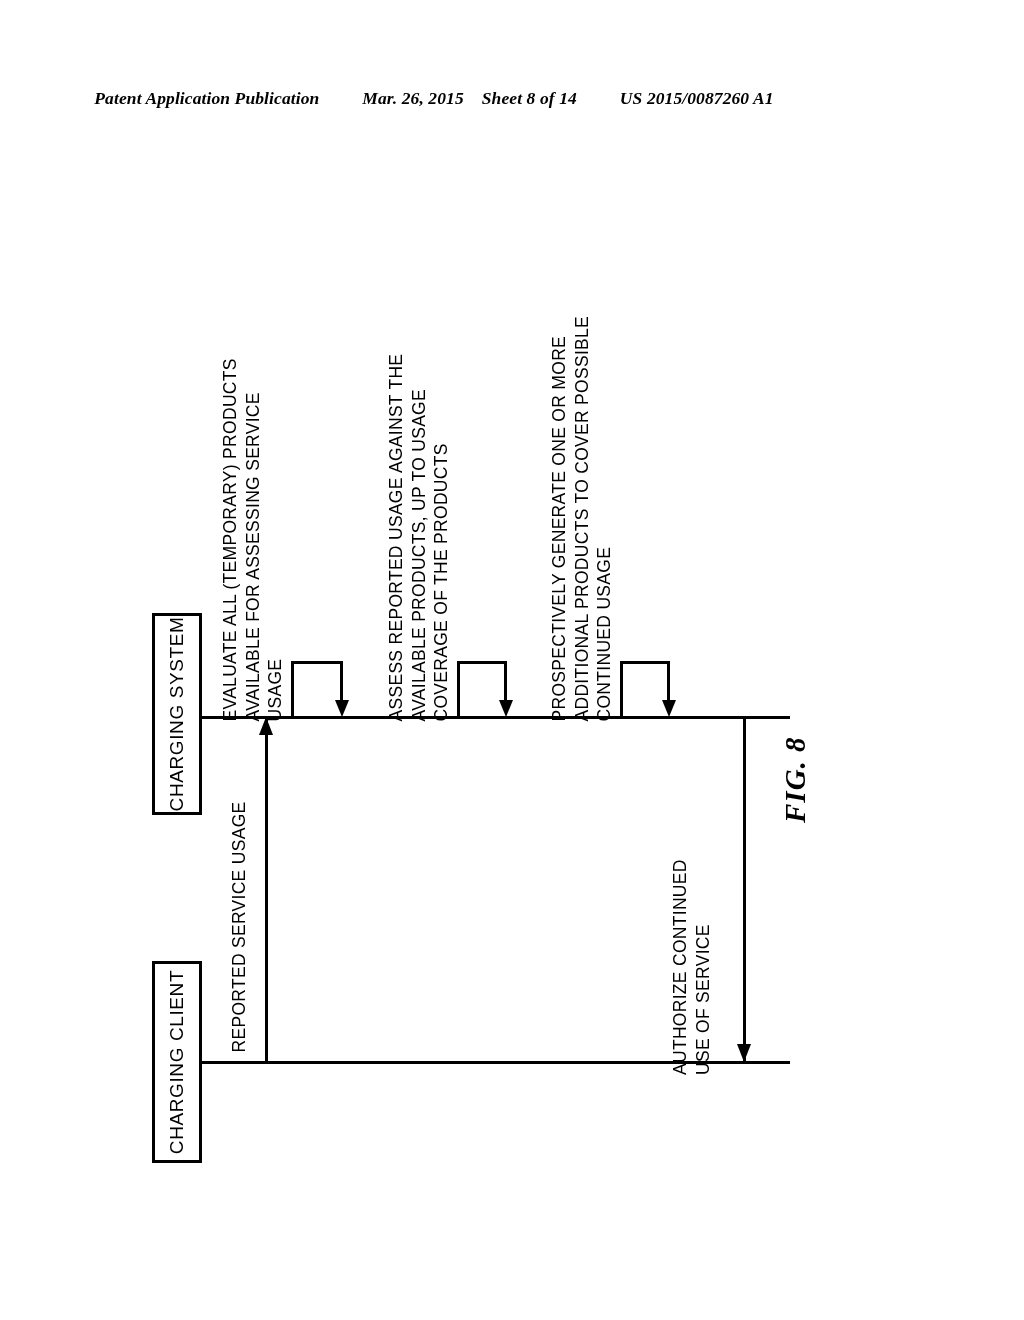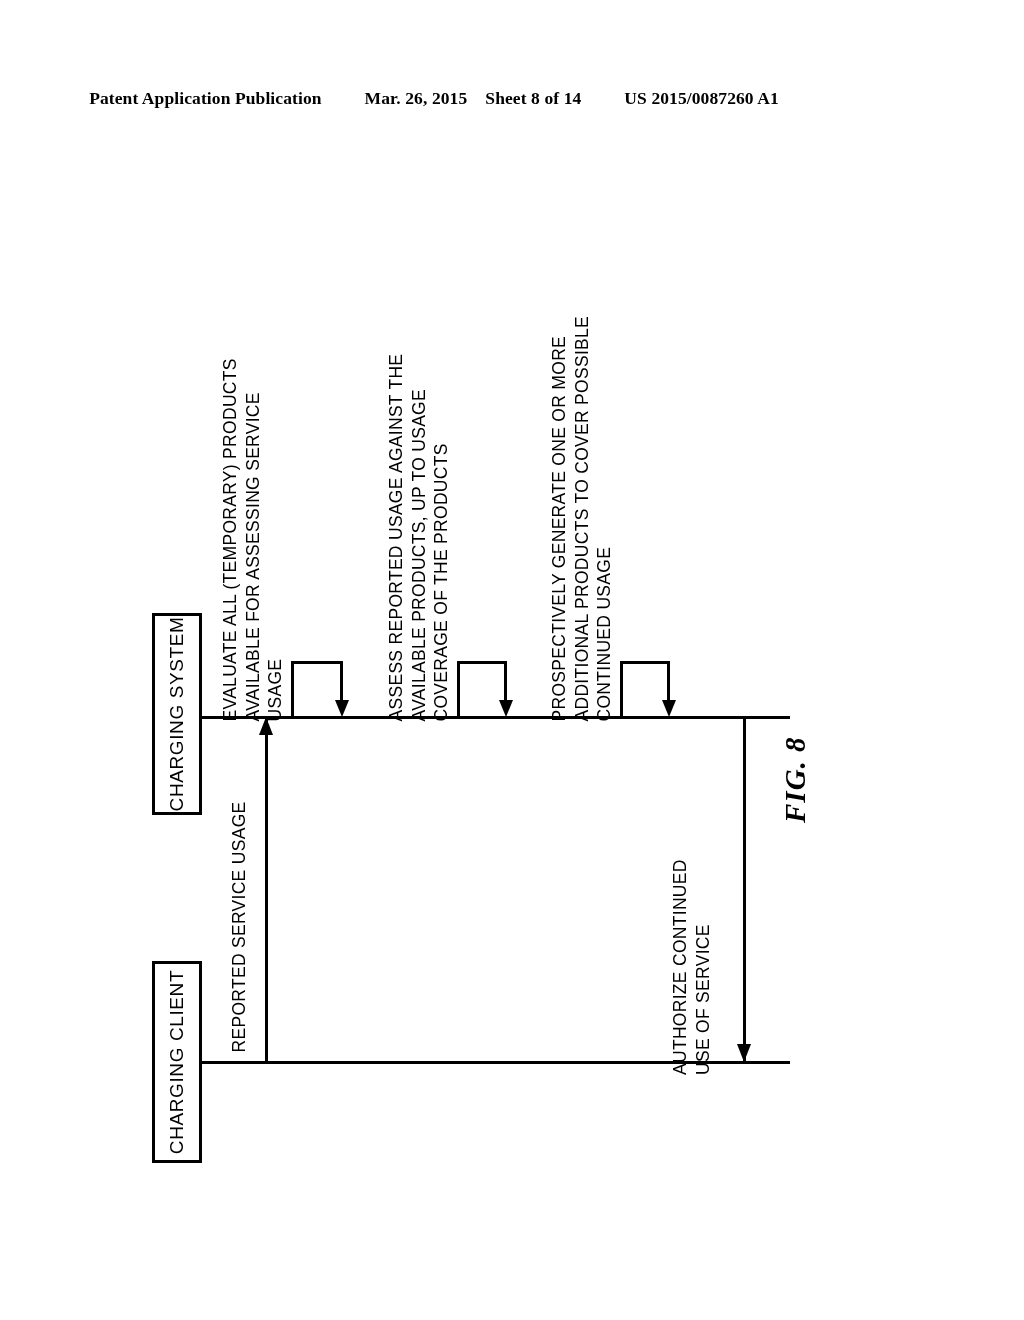--- a/index.html
+++ b/index.html
@@ -21,20 +21,21 @@
     position: absolute;
     top: 88px;
     left: 0;
     width: 868px;
     text-align: center;
     font-family: "Liberation Serif", serif;
     font-weight: bold;
     font-size: 17.5px;
     letter-spacing: 0.1px;
     white-space: nowrap;
+    font-style: italic;
   }
   #page-header .seg { display: inline-block; }
   #page-header .gap-lg { display: inline-block; width: 34px; }
   #page-header .gap-sm { display: inline-block; width: 9px; }
 
   
   #diagram {
     position: absolute;
     left: 0;
     top: 0;

